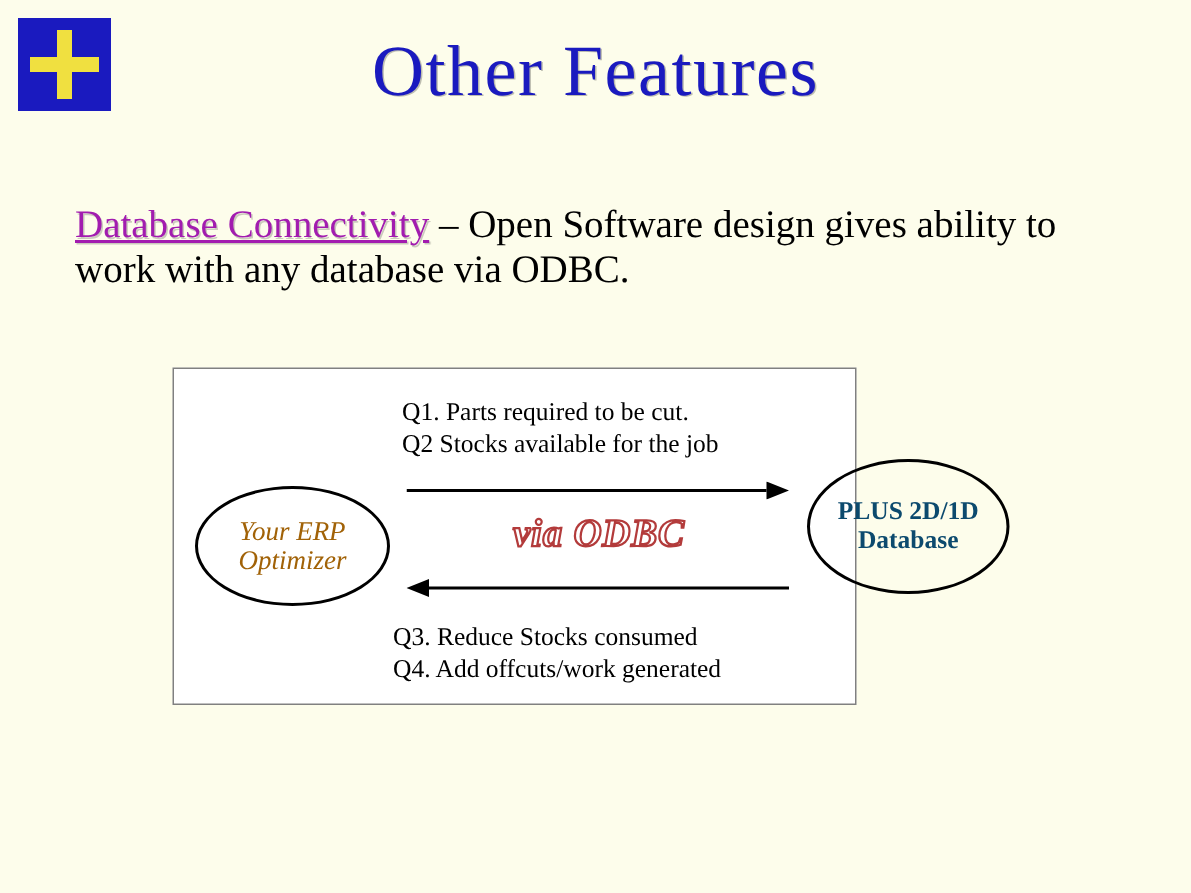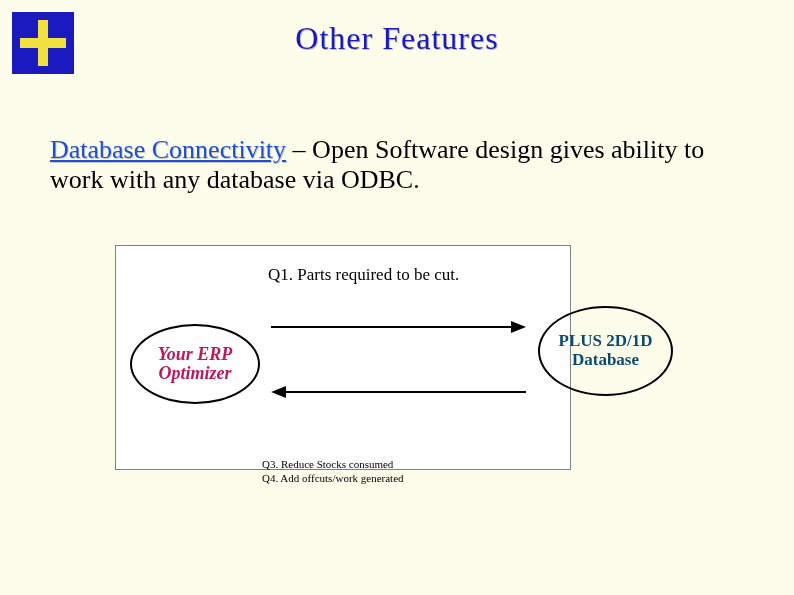--- a/index.html
+++ b/index.html
@@ -22,37 +22,37 @@
     align-items: center;
     justify-content: center;
   }
   .plus-icon svg { display: block; }
   .title {
     position: absolute;
     top: 20px;
     left: 0;
     width: 100%;
     text-align: center;
-    font-size: 32px;
+    font-size: 48px;
     color: #1A1ABF;
     font-weight: normal;
     text-shadow: 1px 1px 0 rgba(0,0,0,0.25);
     letter-spacing: 1px;
   }
   .desc {
     position: absolute;
     top: 135px;
     left: 50px;
     width: 700px;
     font-size: 26px;
     line-height: 1.15;
     color: #000;
   }
   .desc .lead {
-    color: #1d4ed8;
+    color: #a21caf;
     text-decoration: underline;
     text-shadow: 1px 1px 0 rgba(0,0,0,0.2);
   }
   .diagram-box {
     position: absolute;
     top: 245px;
     left: 115px;
     width: 456px;
     height: 225px;
     background: #FFFFFF;
@@ -76,24 +76,24 @@
     height: 80px;
   }
   .ellipse-right {
     top: 60px;
     left: 422px;
     width: 135px;
     height: 90px;
   }
   .erp-label {
     font-family: Georgia, "Times New Roman", serif;
-    font-weight: bold;
+    font-weight: normal;
     font-style: italic;
     font-size: 18px;
-    color: #be185d;
+    color: #a16207;
     line-height: 1.05;
   }
   .opt-label {
     font-family: Georgia, "Times New Roman", serif;
     font-weight: bold;
     font-size: 17px;
     color: #0c4a6e;
     line-height: 1.1;
   }
   .odbc-label {
@@ -131,24 +131,23 @@
     font-size: 17px;
     line-height: 1.25;
     color: #000;
   }
   .q-bot {
     position: absolute;
     top: 168px;
     left: 146px;
     width: 320px;
     font-family: "Times New Roman", serif;
-    font-size: 11px;
+    font-size: 17px;
     line-height: 1.25;
     color: #000;
-    margin-top: 44px;
   }
 </style>
 </head>
 <body>
 
 <div class="plus-icon">
   <svg width="50" height="50" viewBox="0 0 50 50">
     <rect x="20" y="2" width="10" height="46" fill="#F0E040"></rect>
     <rect x="2" y="20" width="46" height="10" fill="#F0E040"></rect>
   </svg>
@@ -157,32 +156,34 @@
 <h1 class="title">Other Features</h1>
 
 <p class="desc">
   <span class="lead">Database Connectivity</span><span> – </span><span>Open Software design gives ability to work with any database via ODBC.</span>
 </p>
 
 <div class="diagram-box">
 
   <div class="q-top">
     <div>Q1.   Parts required to be cut.</div>
+    <div>Q2   Stocks available for the job</div>
   </div>
 
   <div class="ellipse ellipse-left">
     <div class="erp-label">Your ERP</div>
     <div class="erp-label">Optimizer</div>
   </div>
 
   <svg class="arrow-right" viewBox="0 0 255 12">
     <line x1="0" y1="6" x2="240" y2="6" stroke="#000" stroke-width="2"></line>
     <polygon points="240,0 255,6 240,12" fill="#000"></polygon>
   </svg>
 
+  <div class="odbc-label">via ODBC</div>
 
   <svg class="arrow-left" viewBox="0 0 255 12">
     <line x1="15" y1="6" x2="255" y2="6" stroke="#000" stroke-width="2"></line>
     <polygon points="15,0 0,6 15,12" fill="#000"></polygon>
   </svg>
 
   <div class="ellipse ellipse-right">
     <div class="opt-label">PLUS 2D/1D</div>
     <div class="opt-label">Database</div>
   </div>

